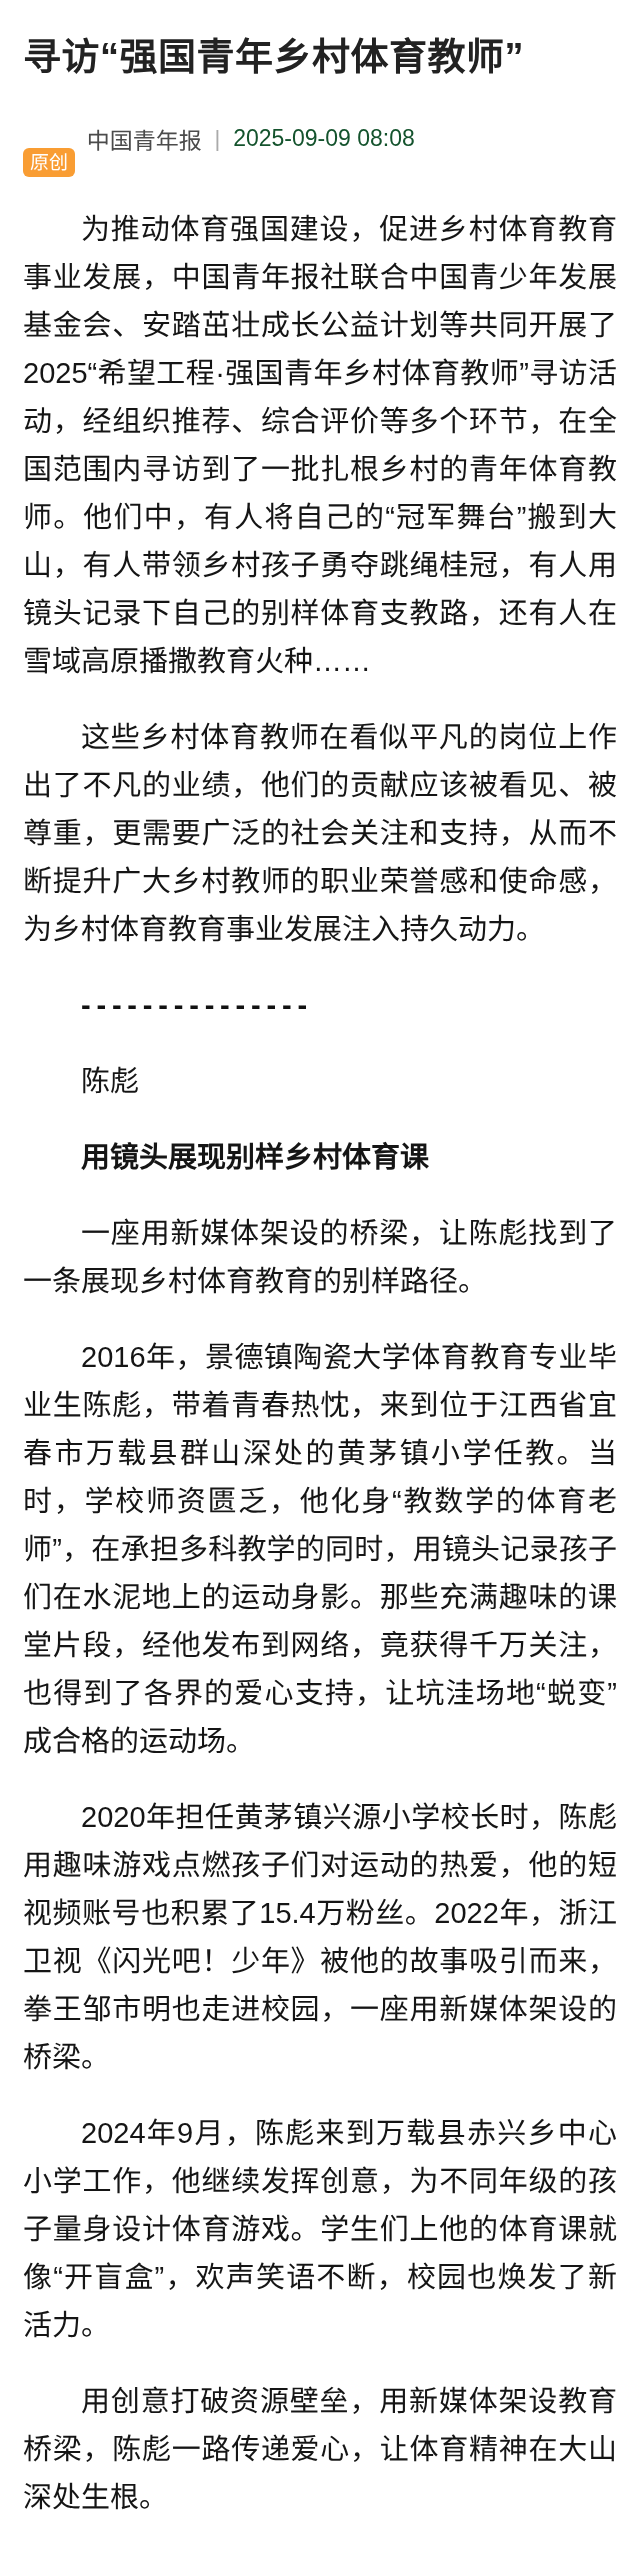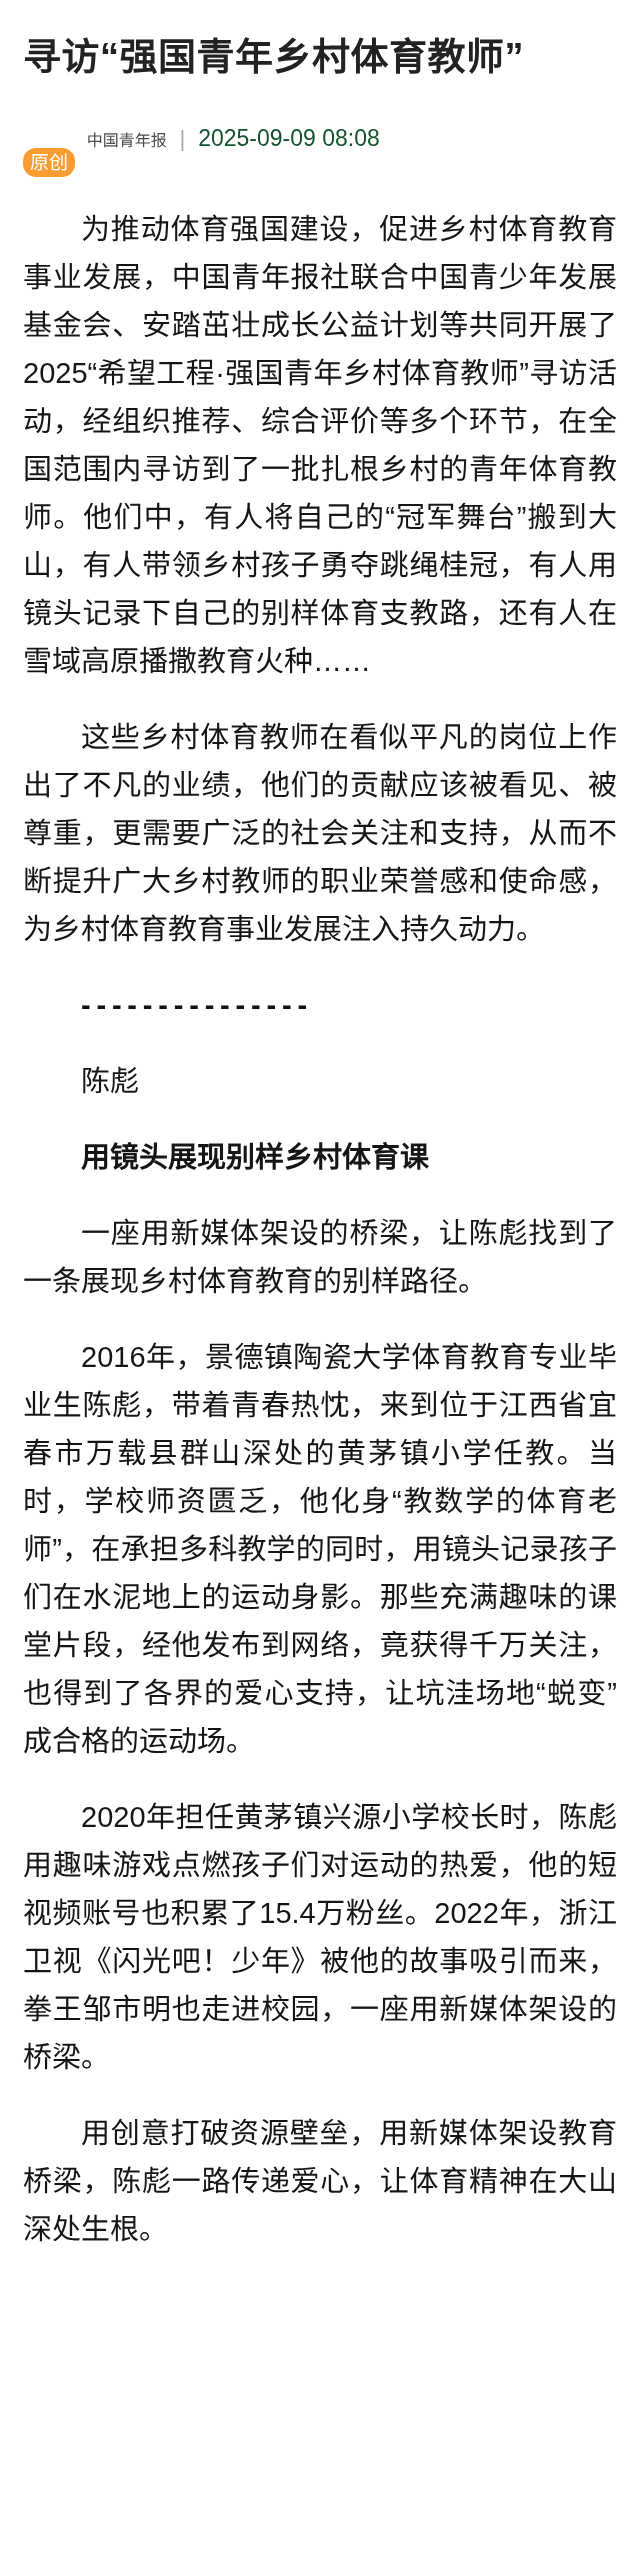--- a/index.html
+++ b/index.html
@@ -30,27 +30,27 @@
     align-items: center;
     margin-top: 20px;
   }
   .badge {
     display: inline-block;
     background: #F99D33;
     color: #ffffff;
     font-size: 19px;
     line-height: 1;
     padding: 4.8px 7px;
-    border-radius: 13px;
+    border-radius: 6px;
     font-weight: 500;
     flex: 0 0 auto;
     margin-top: 48px;
   }
   .source {
-    font-size: 16px;
+    font-size: 23px;
     color: #4b4b4b;
     margin-left: 11.7px;
   }
   .sep {
     font-size: 22.4px;
     color: #aaaaaa;
     margin: 0 12.8px;
     font-weight: 300;
   }
   .time {
@@ -105,18 +105,19 @@
     <p class="para">陈彪</p>
 
     <p class="para bold">用镜头展现别样乡村体育课</p>
 
     <p class="para">一座用新媒体架设的桥梁，让陈彪找到了一条展现乡村体育教育的别样路径。</p>
 
     <p class="para">2016年，景德镇陶瓷大学体育教育专业毕业生陈彪，带着青春热忱，来到位于江西省宜春市万载县群山深处的黄茅镇小学任教。当时，学校师资匮乏，他化身“教数学的体育老师”，在承担多科教学的同时，用镜头记录孩子们在水泥地上的运动身影。那些充满趣味的课堂片段，经他发布到网络，竟获得千万关注，也得到了各界的爱心支持，让坑洼场地“蜕变”成合格的运动场。</p>
 
     <p class="para">2020年担任黄茅镇兴源小学校长时，陈彪用趣味游戏点燃孩子们对运动的热爱，他的短视频账号也积累了15.4万粉丝。2022年，浙江卫视《闪光吧！少年》被他的故事吸引而来，拳王邹市明也走进校园，一座用新媒体架设的桥梁。</p>
 
+    <p class="para">2024年9月，陈彪来到万载县赤兴乡中心小学工作，他继续发挥创意，为不同年级的孩子量身设计体育游戏。学生们上他的体育课就像“开盲盒”，欢声笑语不断，校园也焕发了新活力。</p>
 
     <p class="para">用创意打破资源壁垒，用新媒体架设教育桥梁，陈彪一路传递爱心，让体育精神在大山深处生根。</p>
 
   </div>
 </div>
 
 
 </body></html>

